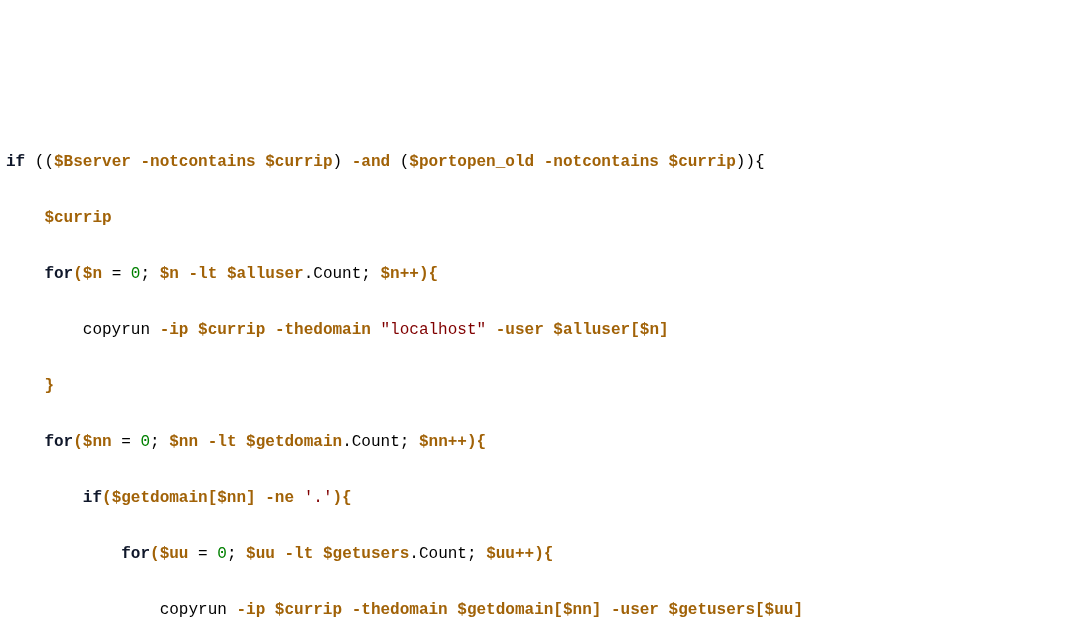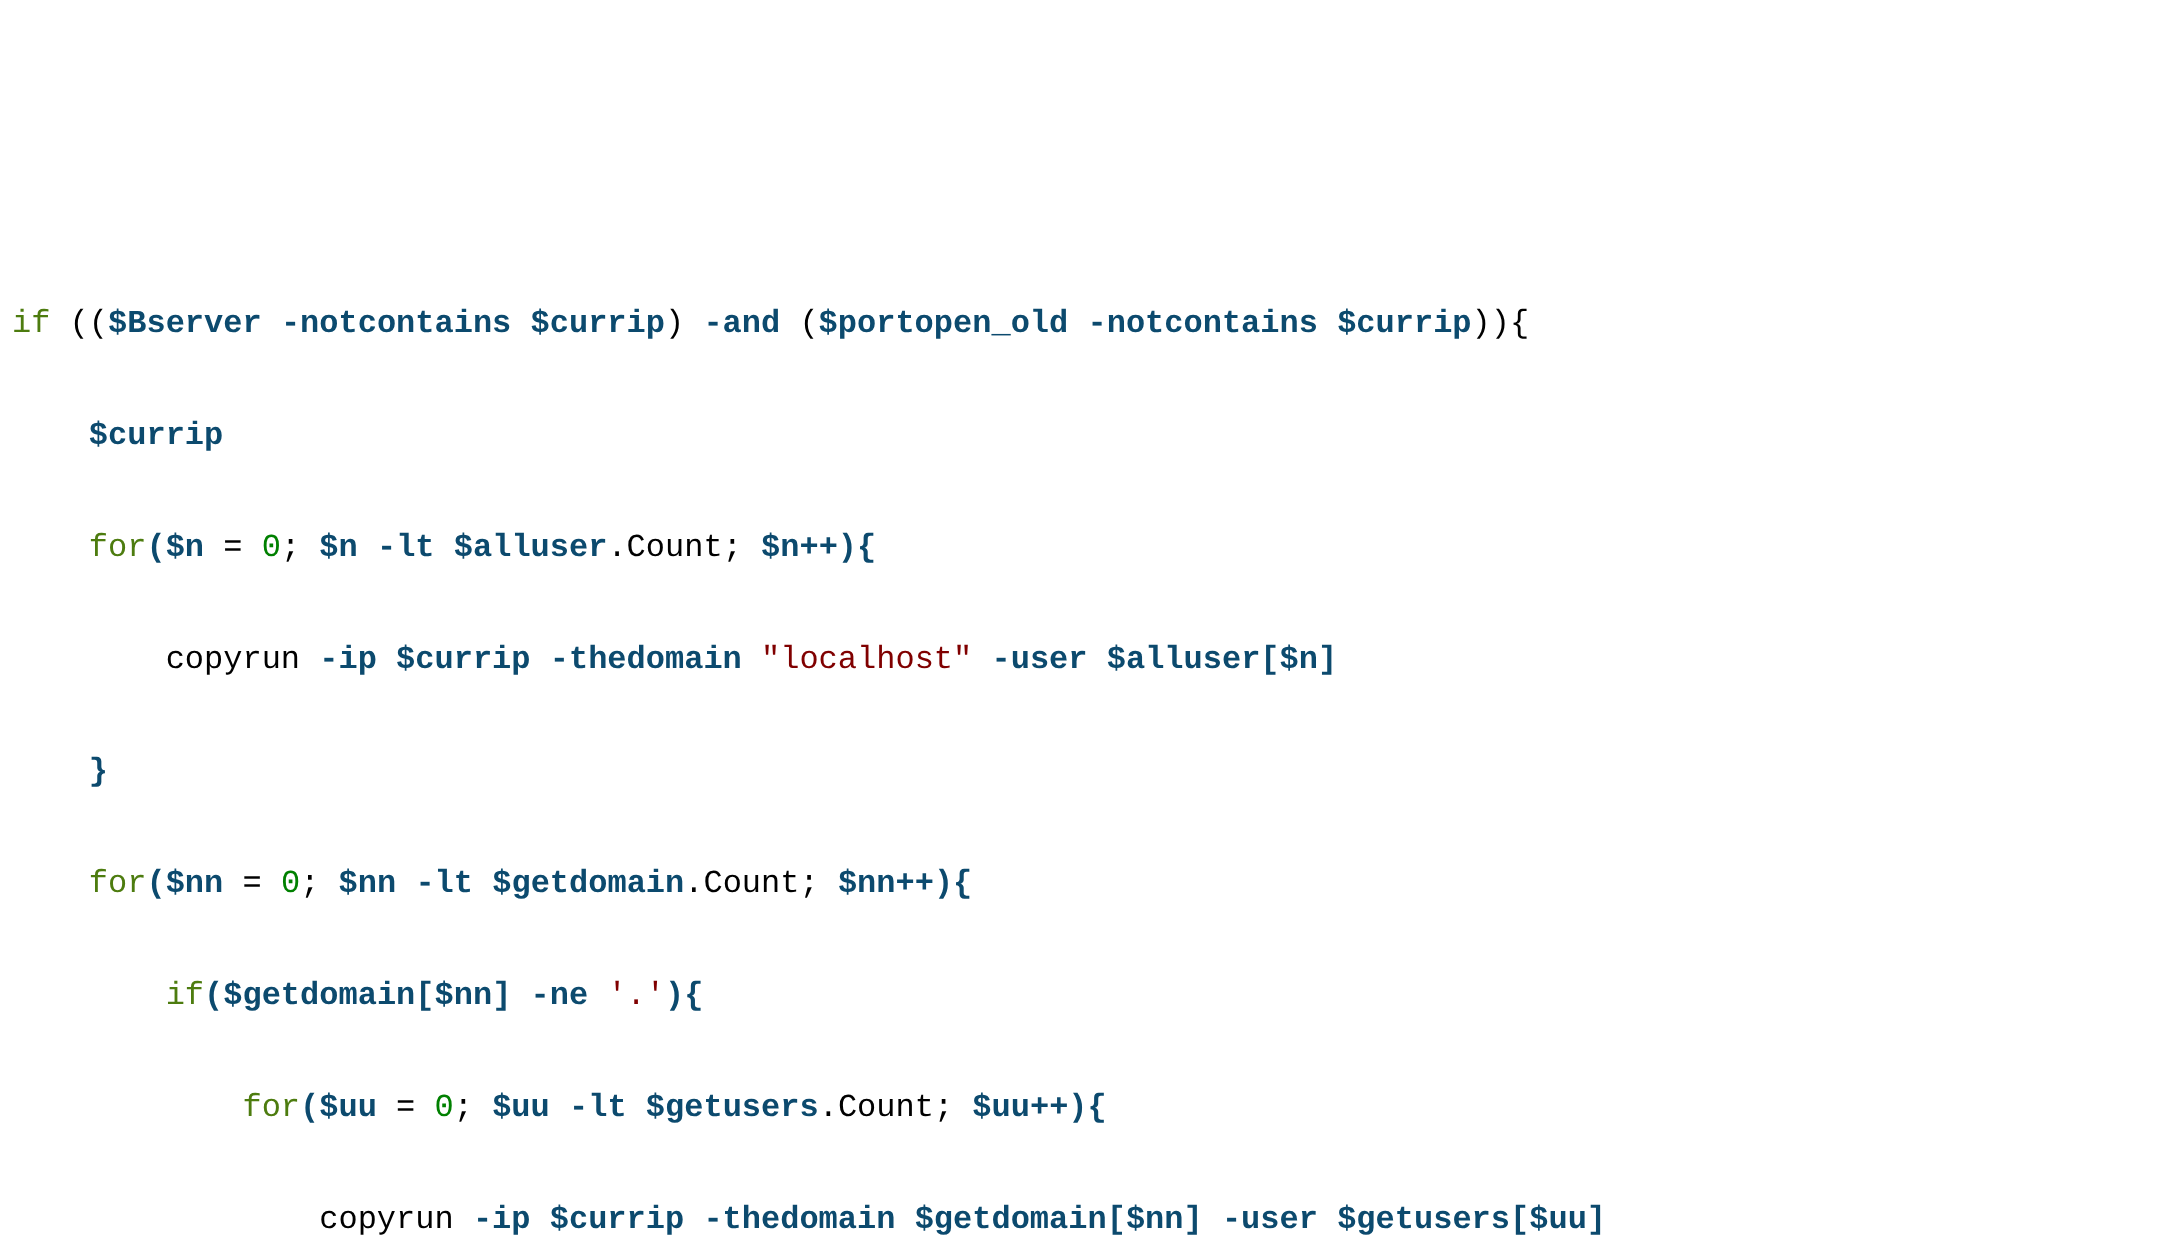--- a/index.html
+++ b/index.html
@@ -13,23 +13,23 @@
       background: #ffffff;
       color: #000000;
       padding: 8px 6px;
       line-height: 1.75;
       white-space: pre;
       overflow-x: auto;
     }
     .line {
       display: block;
     }
-    .kw { color: #4d7c0f; font-weight: normal; }
+    .kw { color: #0f172a; font-weight: bold; }
     .plain { color: #000000; }
-    .bold { color: #0c4a6e; font-weight: bold; }
+    .bold { color: #a16207; font-weight: bold; }
     .num { color: #008000; }
     .str { color: #800000; }
   </style>
 </head>
 <body>
 
 
 
 <div class="code-block">
 <span class="line"><span class="kw">if</span><span class="plain"> ((</span><span class="bold">$Bserver</span><span> </span><span class="bold">-notcontains</span><span> </span><span class="bold">$currip</span><span>) </span><span class="bold">-and</span><span> (</span><span class="bold">$portopen_old</span><span> </span><span class="bold">-notcontains</span><span> </span><span class="bold">$currip</span><span>)){</span></span>

